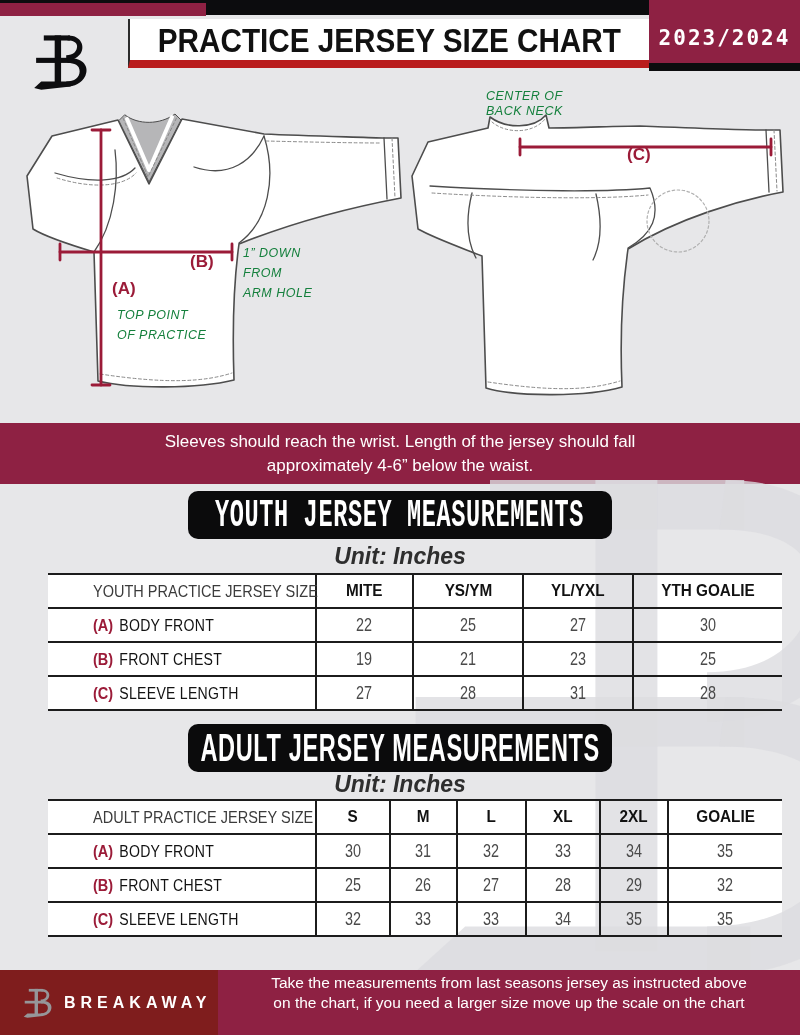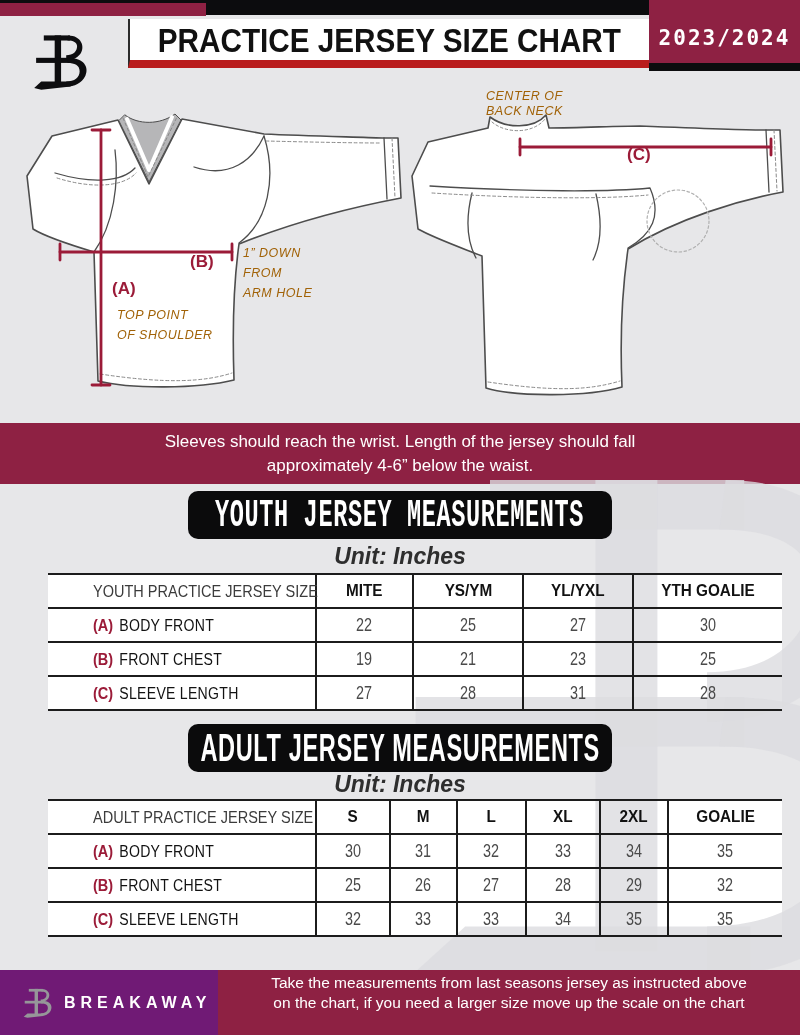--- a/index.html
+++ b/index.html
@@ -16,21 +16,21 @@
              display:flex;align-items:flex-end;justify-content:center;}
   .title-box span{font-size:33px;font-weight:700;color:#111;white-space:nowrap;
                   display:inline-block;transform:scaleX(.9);letter-spacing:0;}
   .season-box{left:649px;top:0;width:151px;height:63px;background:#8E2143;
               display:flex;align-items:center;justify-content:center;}
   .season-box span{color:#fff;font-family:"DejaVu Sans Mono",monospace;font-weight:700;
                    font-size:21px;letter-spacing:2px;padding-top:12px;}
   .season-under{left:649px;top:63px;width:151px;height:8px;background:#0C0C0E;}
 
   
-  .ann{color:#a16207;font-style:italic;font-size:12.5px;line-height:15px;letter-spacing:.5px;white-space:nowrap;}
+  .ann{color:#15803d;font-style:italic;font-size:12.5px;line-height:15px;letter-spacing:.5px;white-space:nowrap;}
   .annb{color:#9B1B38;font-weight:700;font-size:17px;white-space:nowrap;}
 
   
   .notice{left:0;top:423px;width:800px;height:61px;background:#8E2143;color:#fff;
           text-align:center;font-size:17px;line-height:24px;padding-top:7px;box-sizing:border-box;}
 
   
   .pill{left:50%;transform:translateX(-50%);width:424px;height:48px;background:#0B0B0C;
         border-radius:10px;display:flex;align-items:center;justify-content:center;}
   .pill span{color:#fff;font-weight:700;font-size:38px;white-space:nowrap;
@@ -46,21 +46,21 @@
   .cx{display:inline-block;white-space:nowrap;transform:scaleX(.8);transform-origin:center;}
   .cxl{display:inline-block;white-space:nowrap;transform:scaleX(.88);transform-origin:left center;}
   .hd-label{font-size:16.5px;color:#3b3b3b;}
   .hd-size{font-size:17px;font-weight:700;color:#111;transform:scaleX(.9);}
   .val{font-size:18px;color:#4a4a4a;}
   .rowlab{text-align:left !important;padding-left:45px !important;}
   .key{color:#9B1B38;font-weight:700;font-size:16.5px;margin-right:7px;}
   .lab{font-size:16px;color:#121212;letter-spacing:.3px;}
 
   
-  .f-black{left:0;top:970px;width:218px;height:65px;background:#701a75;}
+  .f-black{left:0;top:970px;width:218px;height:65px;background:#7f1d1d;}
   .f-maroon{left:218px;top:970px;width:582px;height:65px;background:#8E2143;color:#fff;
             text-align:center;font-size:15.5px;line-height:20px;padding-top:3px;box-sizing:border-box;}
   .brand{position:absolute;left:64px;top:0;height:65px;display:flex;align-items:center;
          color:#fff;font-weight:700;font-size:16px;letter-spacing:5px;white-space:nowrap;}
 
   .watermark{pointer-events:none;}
   svg{display:block;}
 </style>
 </head>
 <body>
@@ -162,21 +162,21 @@
   <div class="abs annb" style="left:627px;top:145px;">(C)</div>
   <div class="abs annb" style="left:190px;top:252px;">(B)</div>
   <div class="abs ann" style="left:243px;top:243px;line-height:20px;">
     <div>1” DOWN</div>
     <div>FROM</div>
     <div>ARM HOLE</div>
   </div>
   <div class="abs annb" style="left:112px;top:279px;">(A)</div>
   <div class="abs ann" style="left:117px;top:305px;line-height:20px;">
     <div>TOP POINT</div>
-    <div>OF SHOULDER</div>
+    <div>OF PRACTICE</div>
   </div>
 
   <div class="abs notice">
     <div>Sleeves should reach the wrist. Length of the jersey should fall</div>
     <div>approximately 4-6” below the waist.</div>
   </div>
 
   <div class="abs tbl-backdrop" style="left:48px;top:573px;width:734px;height:138px;"></div>
   <div class="abs tbl-backdrop" style="left:48px;top:799px;width:734px;height:138px;"></div>
 

